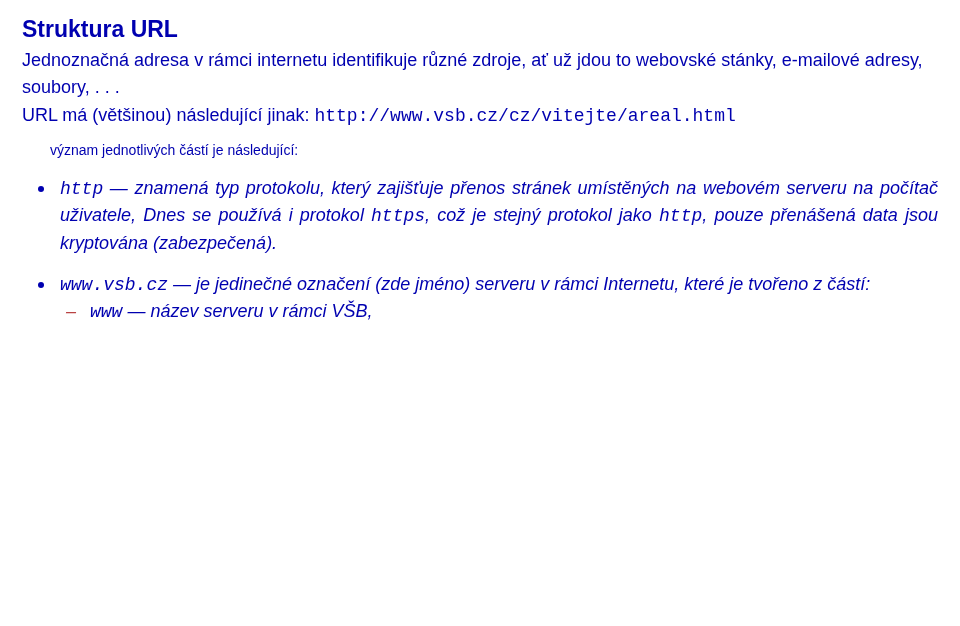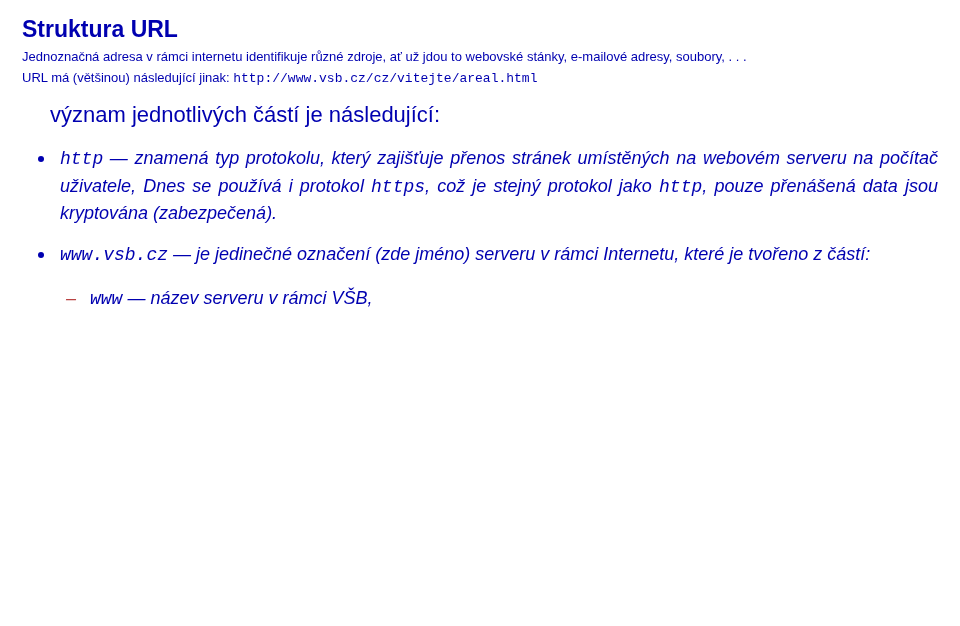--- a/index.html
+++ b/index.html
@@ -15,28 +15,28 @@
     }
     .title {
       color: #0000b0;
       font-weight: bold;
       font-size: 23px;
       margin-bottom: 1px;
       font-family: Helvetica, Arial, sans-serif;
     }
     .intro {
       color: #0000b0;
-      font-size: 13px;
+      font-size: 18px;
       margin-bottom: 2px;
       font-family: Helvetica, Arial, sans-serif;
     }
     .intro .code { font-family: Liberation Mono, monospace; color: #0000b0; }
     .meaning {
       color: #0000b0;
-      font-size: 22px;
+      font-size: 14px;
       margin-top: 10px;
       margin-bottom: 14px;
       margin-left: 28px;
       font-family: Helvetica, Arial, sans-serif;
     }
     ul.top {
       list-style: none;
       padding-left: 38px;
     }
     ul.top > li {
@@ -54,21 +54,20 @@
       top: 11px;
       width: 6px;
       height: 6px;
       border-radius: 50%;
       background: #0000b0;
     }
     ul.top li .code { font-family: 'Courier New', monospace; }
     ul.sub {
       list-style: none;
       padding-left: 30px;
-      margin-top: 16px;
     }
     ul.sub > li {
       position: relative;
       color: #0000b0;
       margin-bottom: 6px;
       font-family: Helvetica, Arial, sans-serif;
       text-align: justify;
     }
     ul.sub > li::before {
       content: "–";

